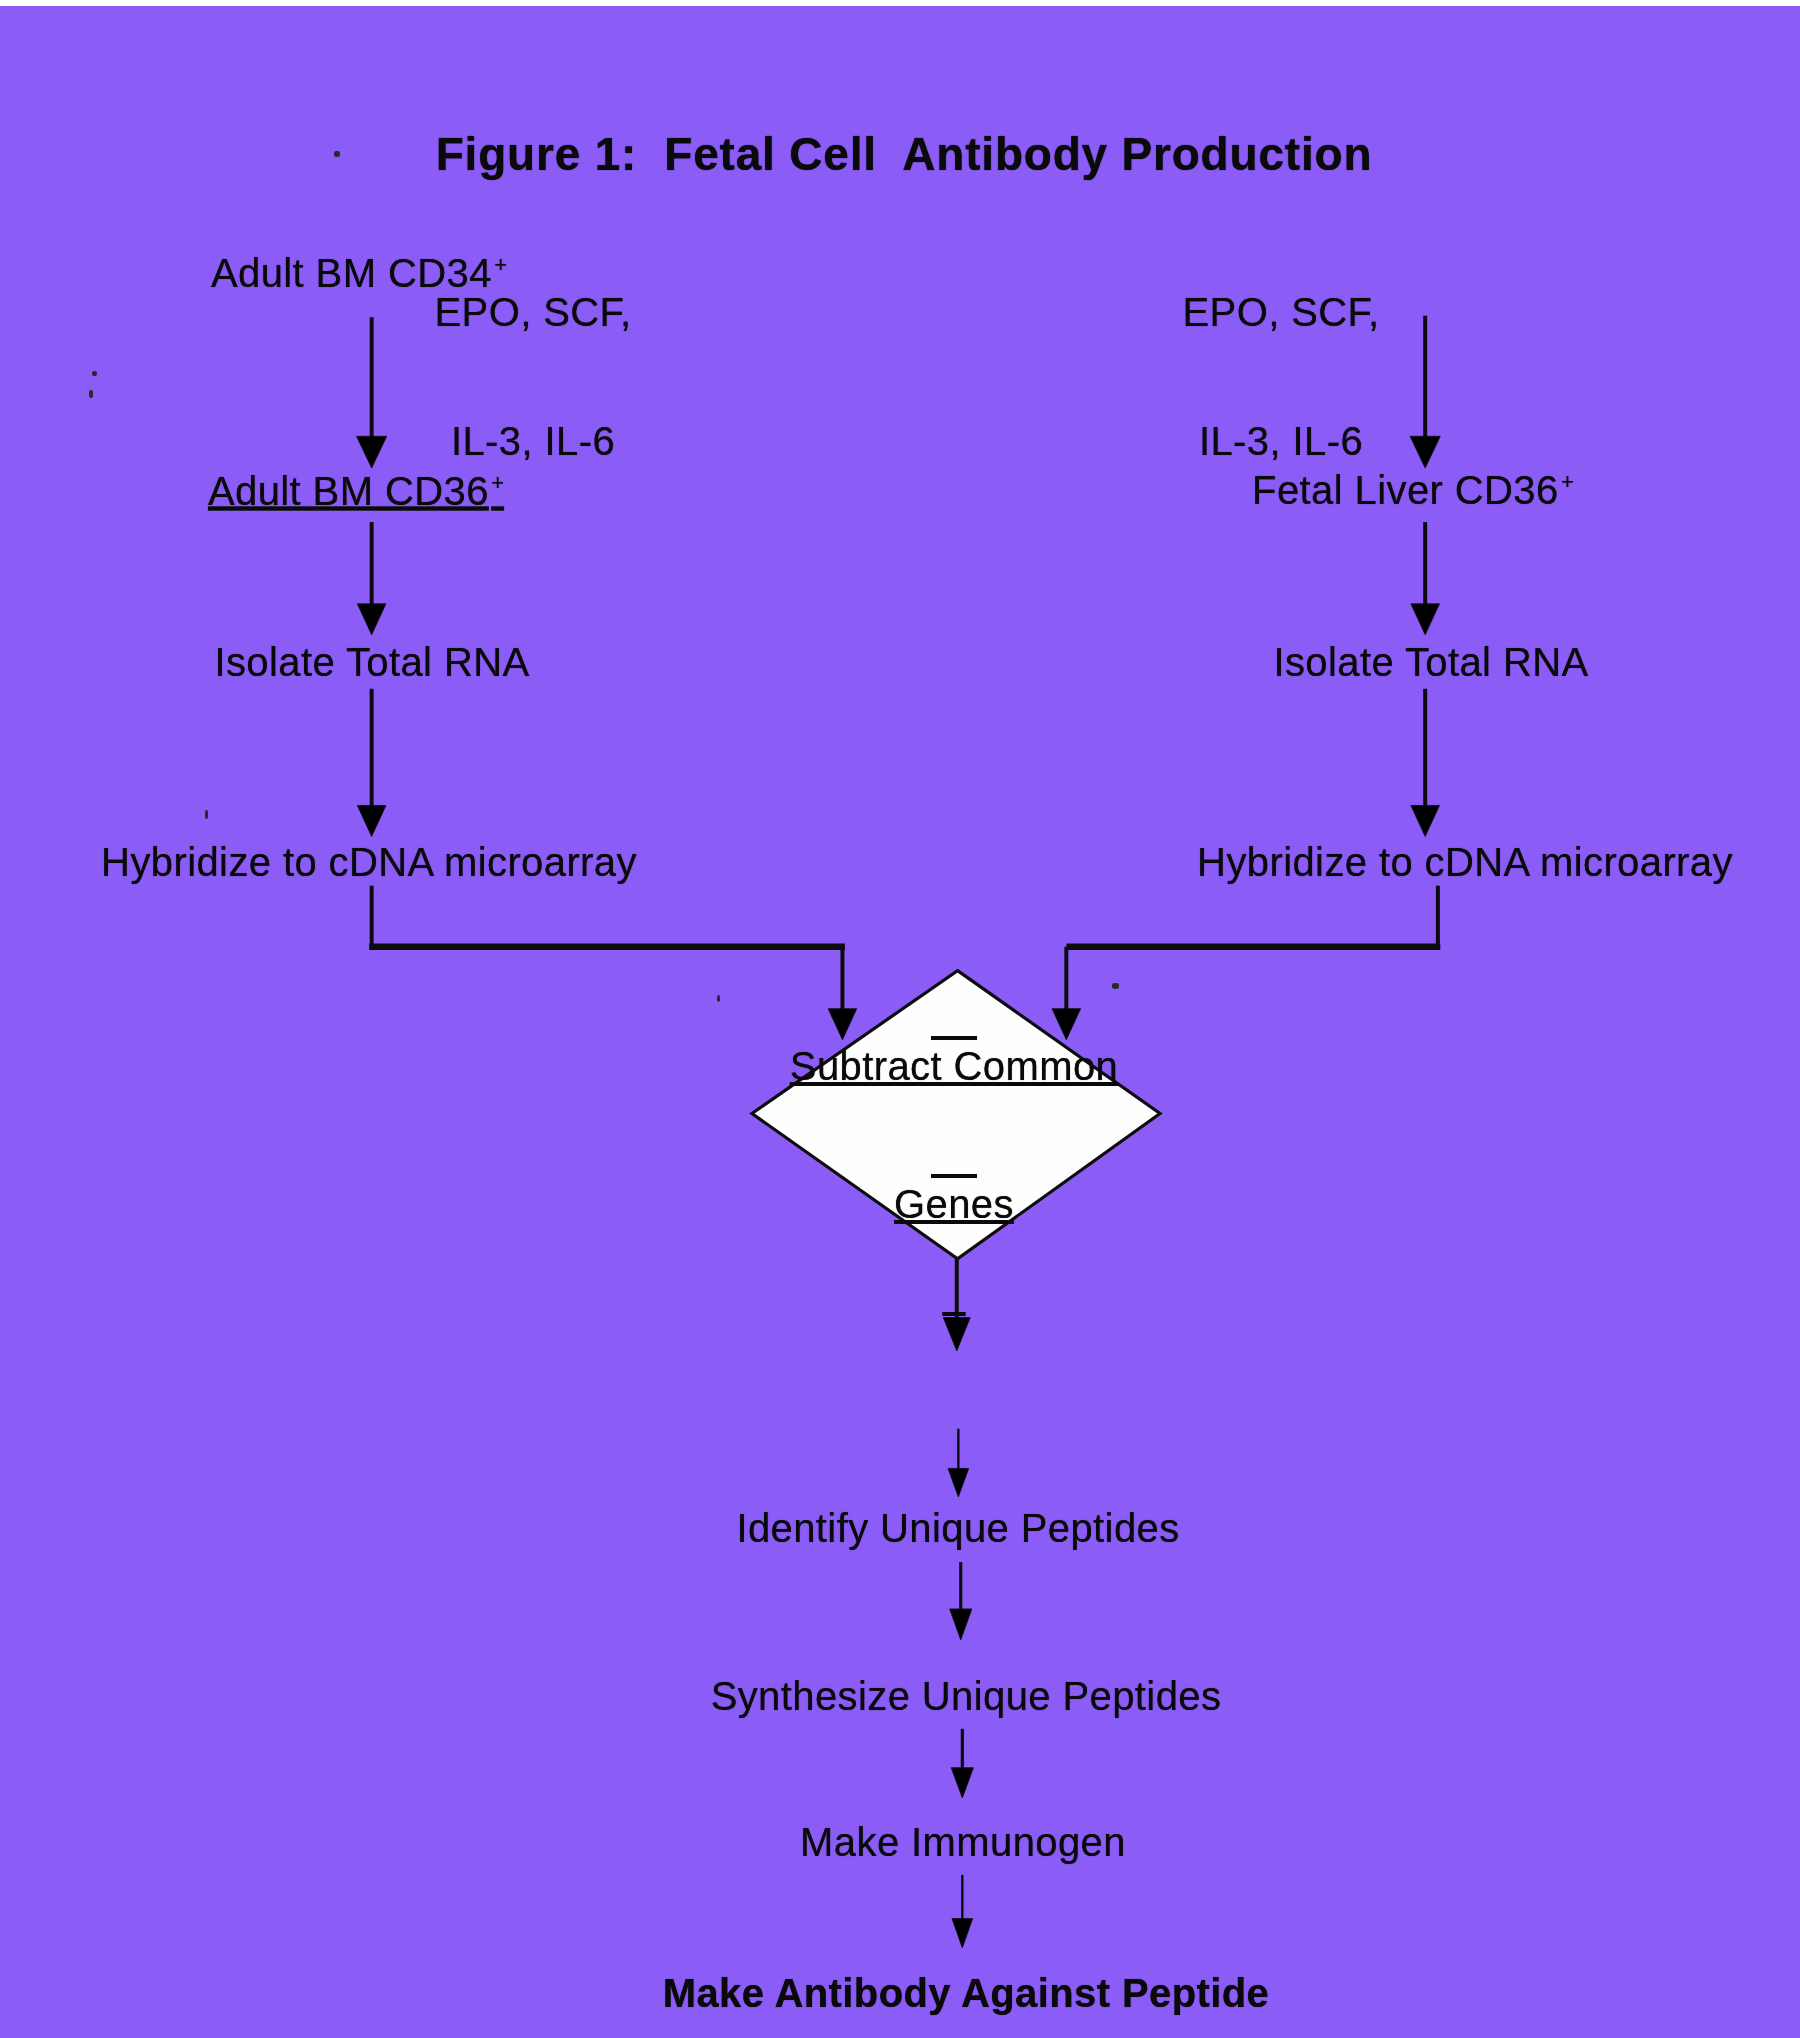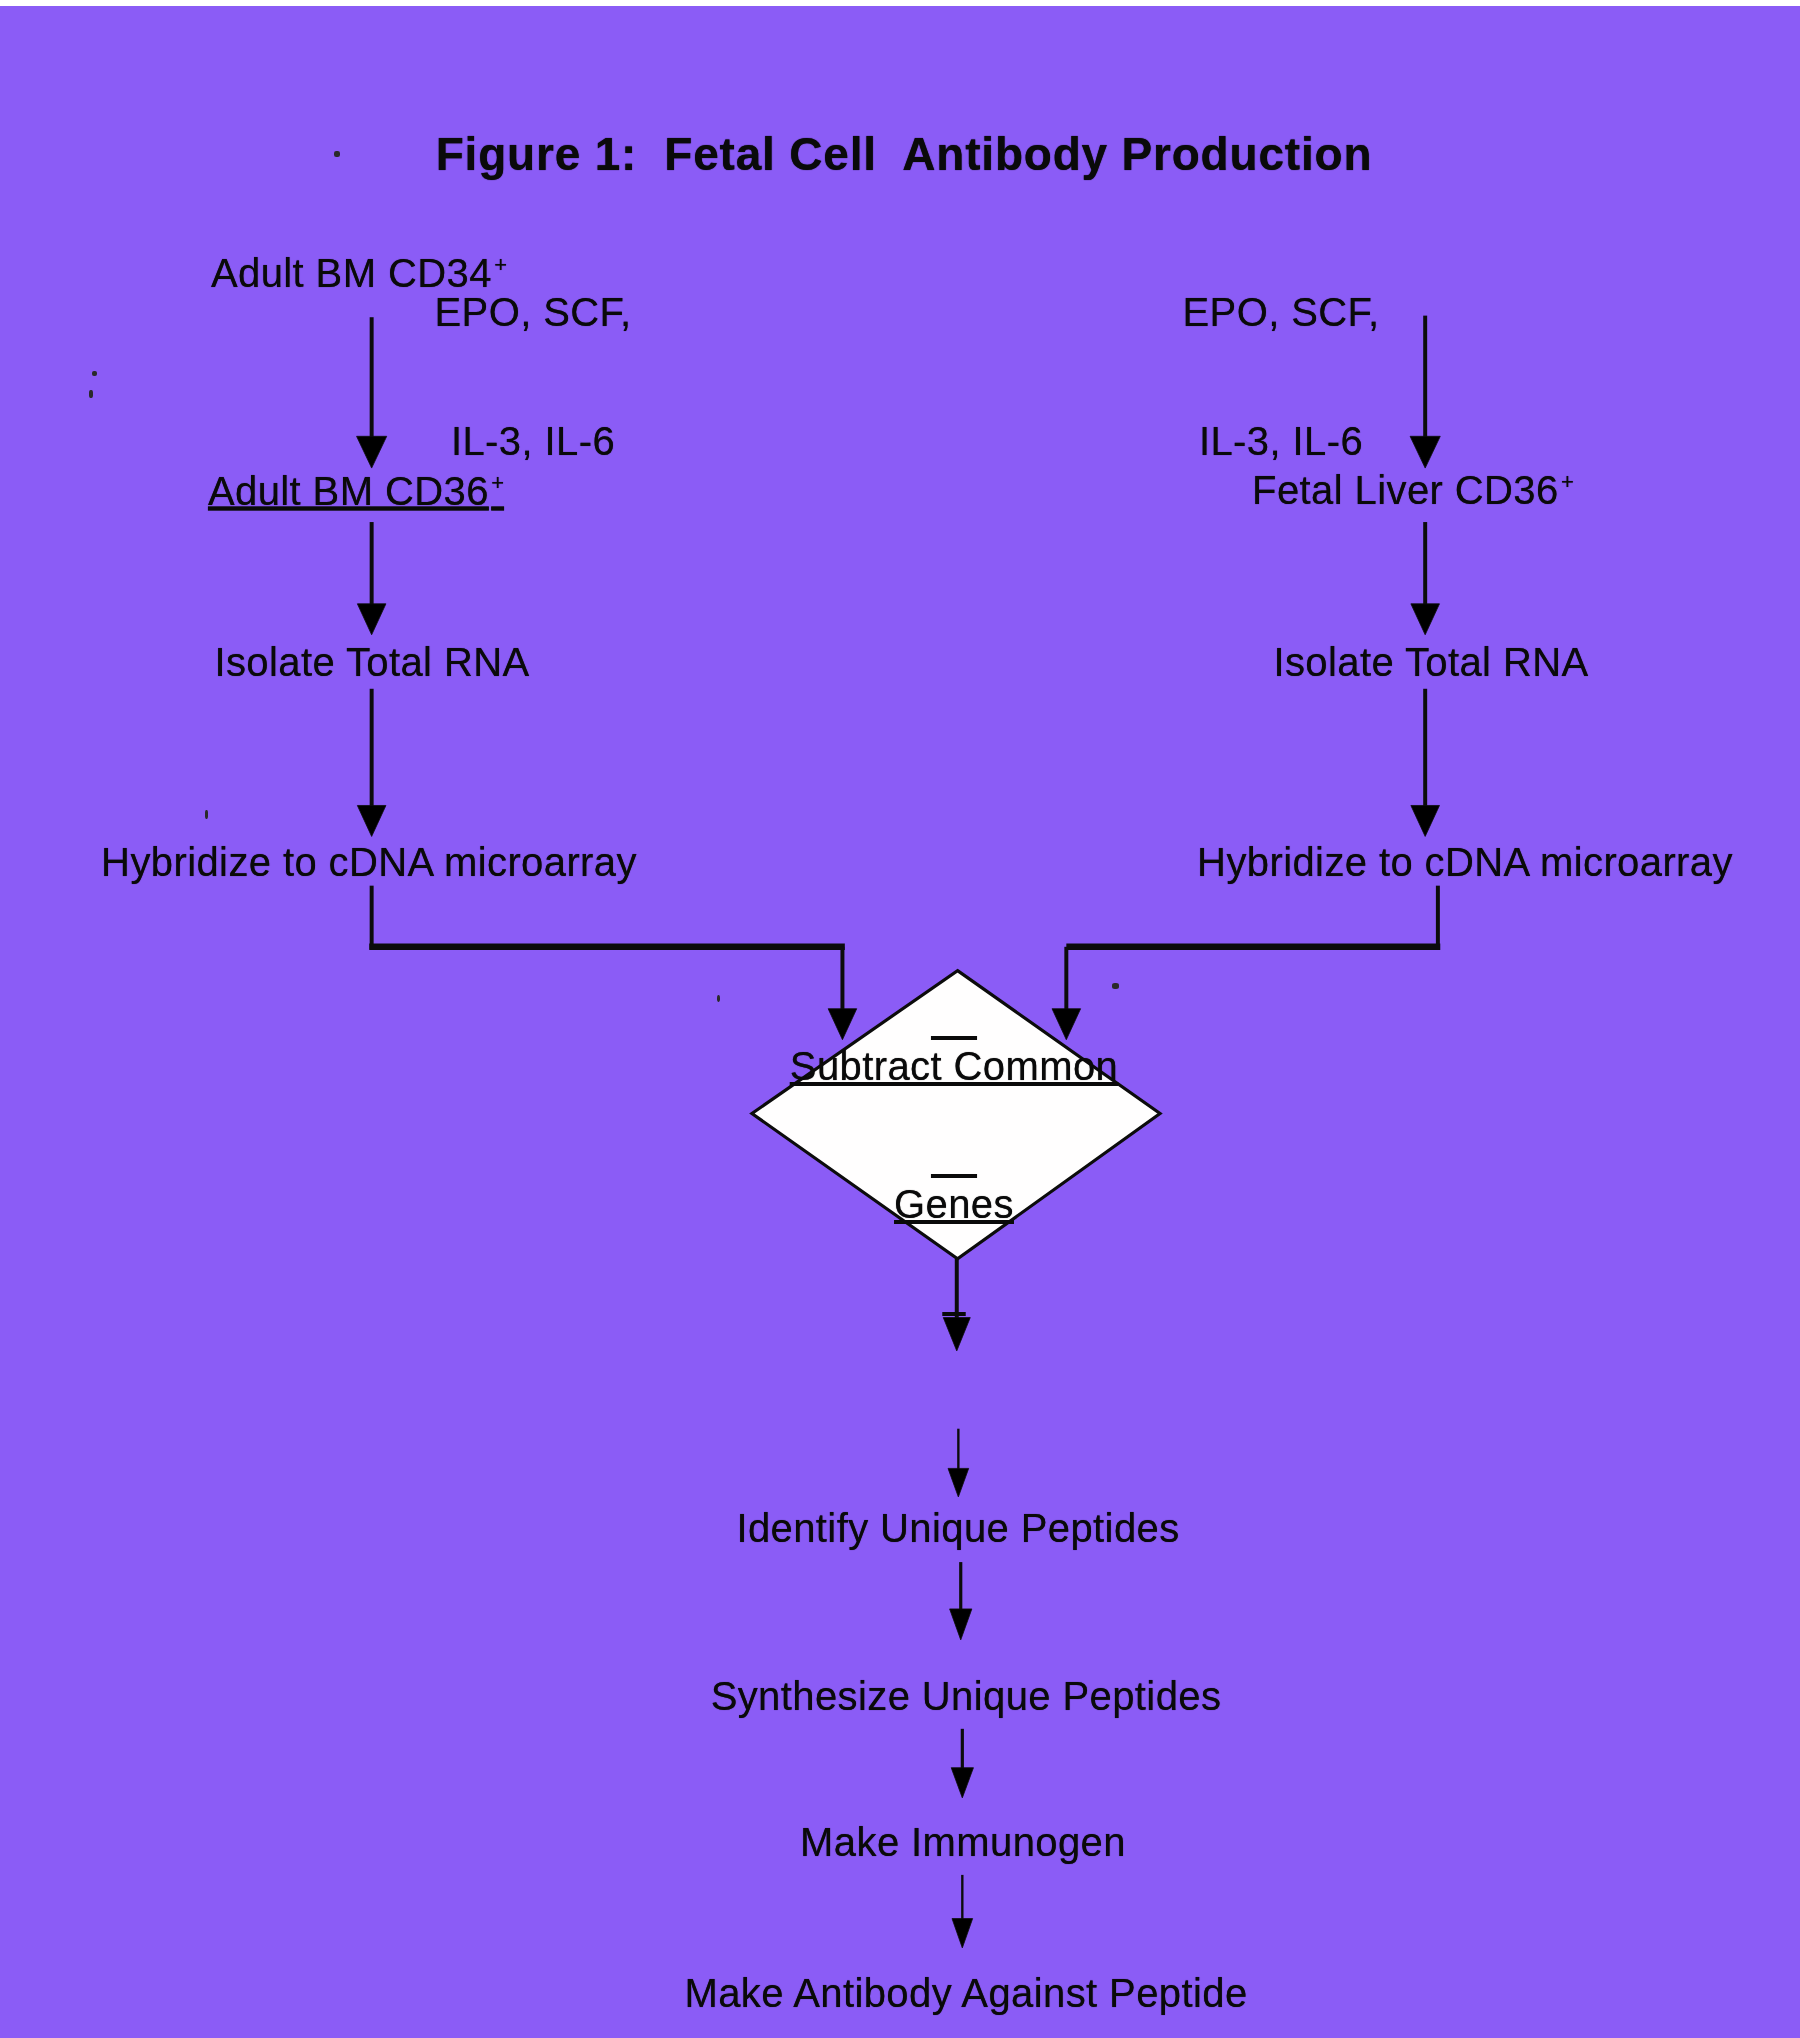--- a/index.html
+++ b/index.html
@@ -158,21 +158,21 @@
   <div class="lbl" style="left:1465px; top:856px;">Hybridize to cDNA microarray</div>
 
   <div class="lbl center-text decision-text" style="left:954px; top:1129px;">
     <div>Subtract Common</div>
     <div>Genes</div>
   </div>
 
   <div class="lbl" style="left:958px; top:1522px;">Identify Unique Peptides</div>
   <div class="lbl" style="left:966px; top:1690px;">Synthesize Unique Peptides</div>
   <div class="lbl" style="left:963px; top:1836px;">Make Immunogen</div>
-  <div class="lbl" style="left:966px; top:1987px;">Make Antibody Against Peptide</div>
+  <div class="lbl" style="left:966px; top:1987px;font-weight:bold;">Make Antibody Against Peptide</div>
 
   <div class="speck" style="left:334px; top:145px; width:5.6px; height:5.6px;"></div>
   <div class="speck" style="left:92px; top:365px; width:4.8px; height:4.8px;"></div>
   <div class="speck" style="left:89px; top:384px; width:4px; height:8px;"></div>
   <div class="speck" style="left:205px; top:804px; width:3.2px; height:8.7px;"></div>
   <div class="speck" style="left:1112px; top:977px; width:7.1px; height:5.6px;"></div>
   <div class="speck" style="left:717px; top:989px; width:3.2px; height:7.1px;"></div>
 
 </div>
 

